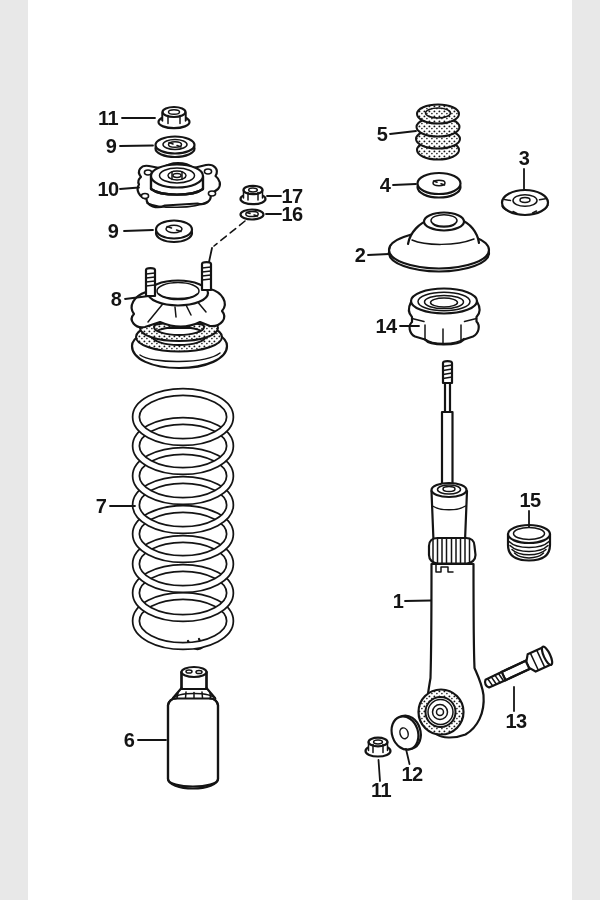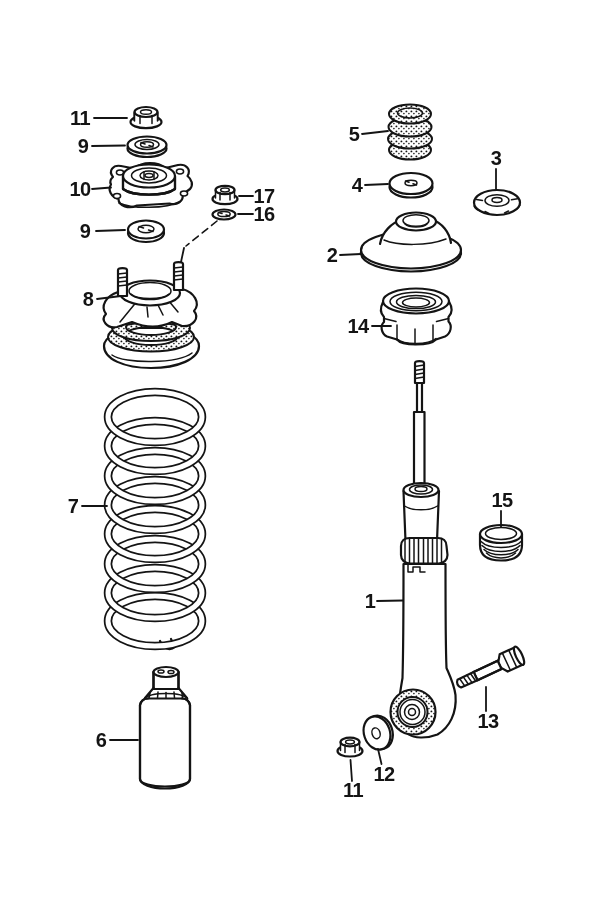--- a/index.html
+++ b/index.html
@@ -1,16 +1,16 @@
 <!DOCTYPE html>
 <html><head>
 <meta charset="utf-8">
 <style>
   html,body{margin:0;padding:0;background:#e8e8e8;}
-  #page{width:600px;height:900px;background:#1d4ed8;position:relative;margin:0 auto;overflow:hidden;}
+  #page{width:544px;height:900px;background:#1d4ed8;position:relative;margin:0 auto;overflow:hidden;}
   svg{display:block;}
   .ln{fill:none;stroke:#141414;stroke-width:2.2;stroke-linecap:round;stroke-linejoin:round;}
   .ln-thin{fill:none;stroke:#141414;stroke-width:1.5;stroke-linecap:round;stroke-linejoin:round;}
   .fw{fill:#ffffff;stroke:#141414;stroke-width:2.2;stroke-linejoin:round;}
   .fw-thin{fill:#ffffff;stroke:#141414;stroke-width:1.5;stroke-linejoin:round;}
   .stip{fill:url(#dots);stroke:#141414;stroke-width:2;fill-rule:evenodd;}
   .leader{fill:none;stroke:#141414;stroke-width:1.8;stroke-linecap:round;}
   .leader-dash{fill:none;stroke:#141414;stroke-width:1.6;stroke-dasharray:7 5;stroke-linecap:round;}
   .coil-o{fill:none;stroke:#141414;stroke-width:8.5;}
   .coil-i{fill:none;stroke:#ffffff;stroke-width:5;}

